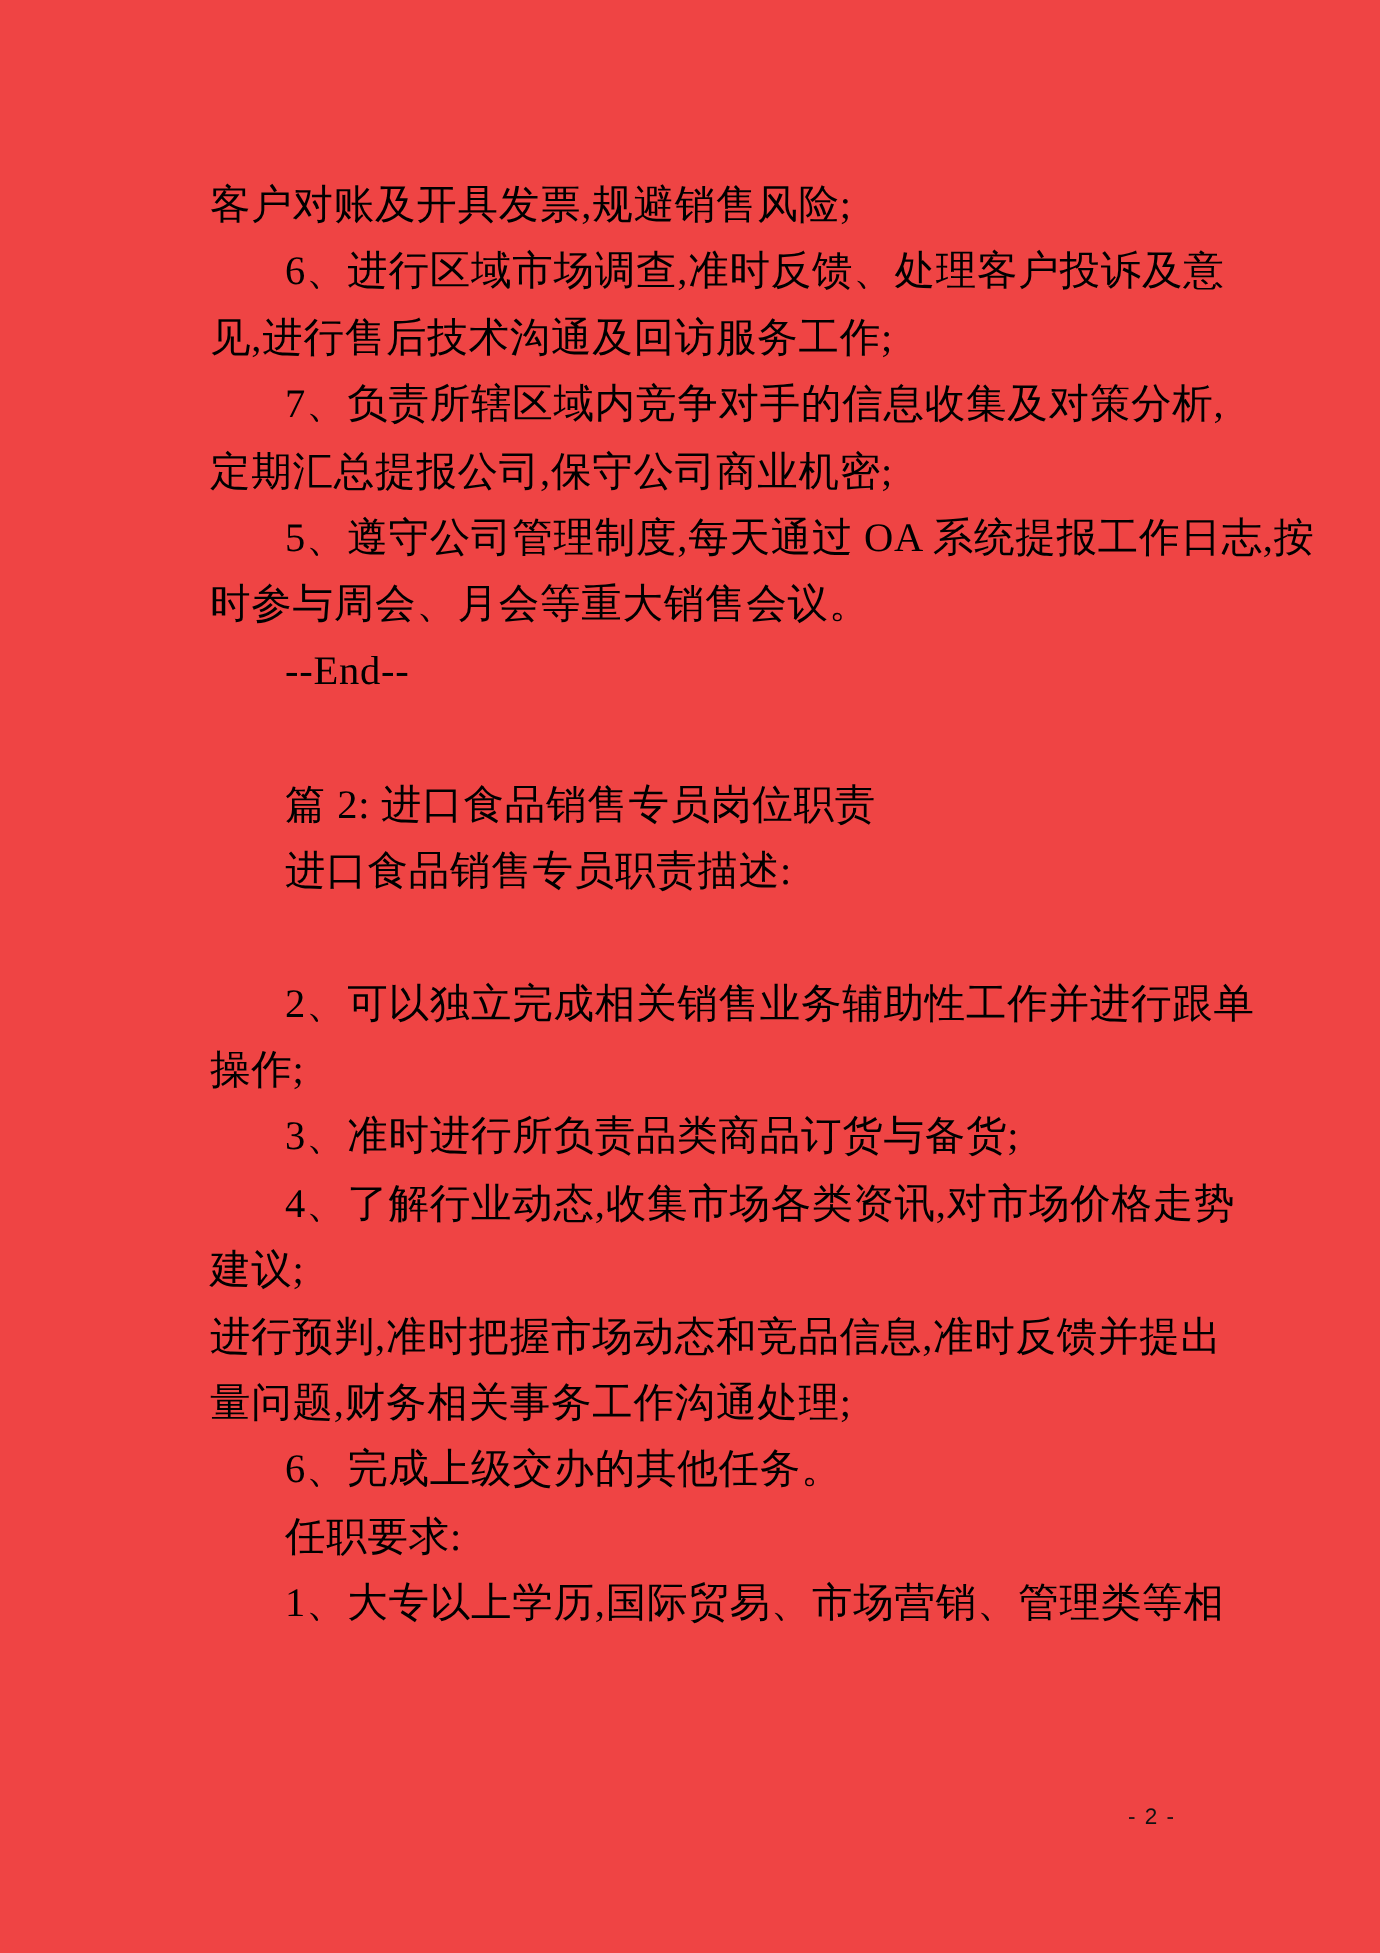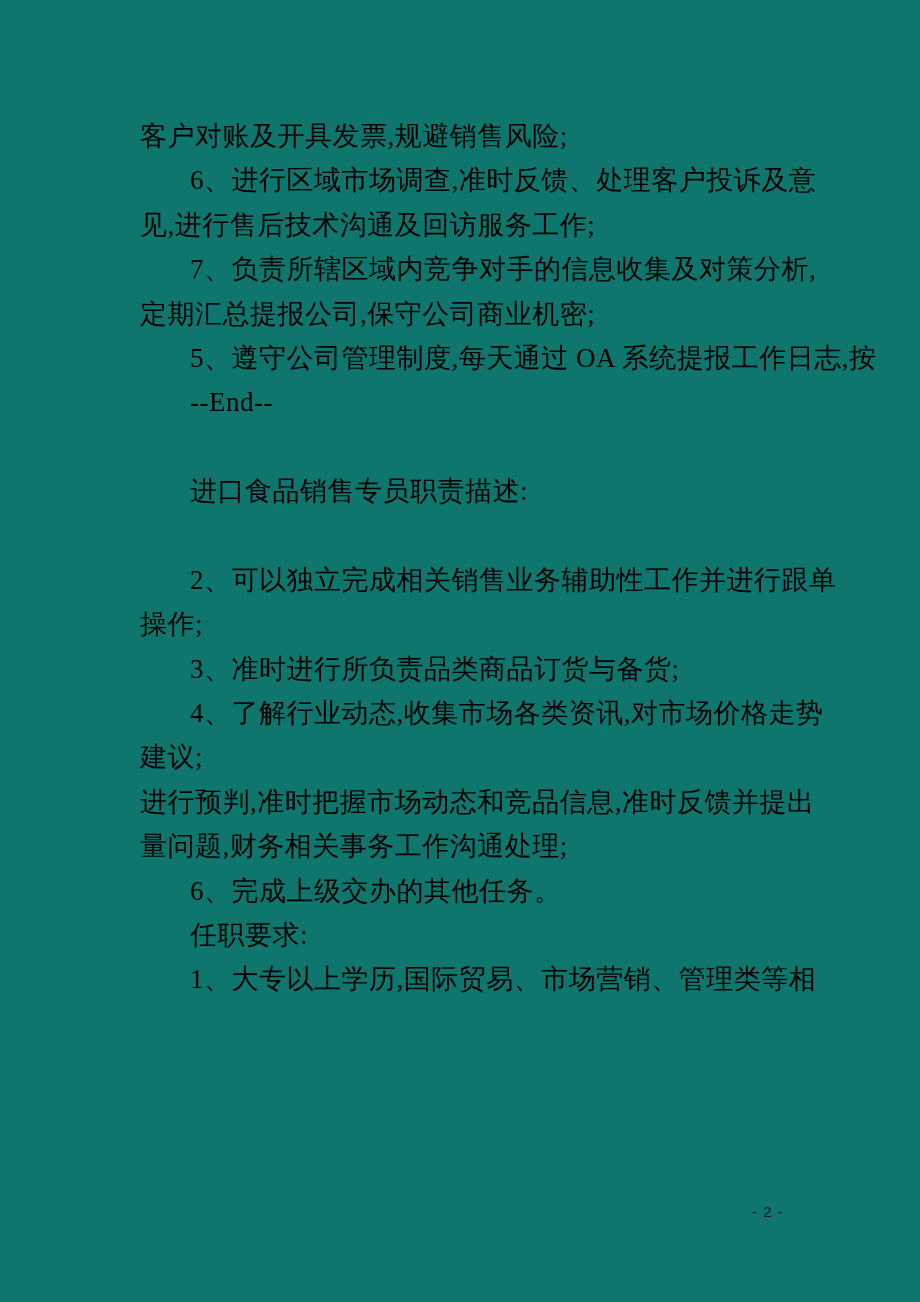--- a/index.html
+++ b/index.html
@@ -4,21 +4,21 @@
 <style>
   html, body {
     margin: 0;
     padding: 0;
     background: #ffffff;
   }
   .page {
     position: relative;
     width: 920px;
     height: 1302px;
-    background: #0f766e;
+    background: #ef4444;
     overflow: hidden;
     font-family: "Liberation Serif", "DejaVu Serif", serif;
     color: #000000;
   }
   .text-block {
     position: absolute;
     left: 140px;
     top: 114px;
     width: 690px;
   }
@@ -48,22 +48,24 @@
 <body>
 
 <div class="page">
   <div class="text-block">
     <div class="line">客户对账及开具发票,规避销售风险;</div>
     <div class="line indent">6、进行区域市场调查,准时反馈、处理客户投诉及意</div>
     <div class="line">见,进行售后技术沟通及回访服务工作;</div>
     <div class="line indent">7、负责所辖区域内竞争对手的信息收集及对策分析,</div>
     <div class="line">定期汇总提报公司,保守公司商业机密;</div>
     <div class="line indent">5、遵守公司管理制度,每天通过 OA 系统提报工作日志,按</div>
+    <div class="line">时参与周会、月会等重大销售会议。</div>
     <div class="line indent">--End--</div>
     <div class="line"></div>
+    <div class="line indent">篇 2: 进口食品销售专员岗位职责</div>
     <div class="line indent">进口食品销售专员职责描述:</div>
     <div class="line"></div>
     <div class="line indent">2、可以独立完成相关销售业务辅助性工作并进行跟单</div>
     <div class="line">操作;</div>
     <div class="line indent">3、准时进行所负责品类商品订货与备货;</div>
     <div class="line indent">4、了解行业动态,收集市场各类资讯,对市场价格走势</div>
     <div class="line">建议;</div>
     <div class="line">进行预判,准时把握市场动态和竞品信息,准时反馈并提出</div>
     <div class="line">量问题,财务相关事务工作沟通处理;</div>
     <div class="line indent">6、完成上级交办的其他任务。</div>

